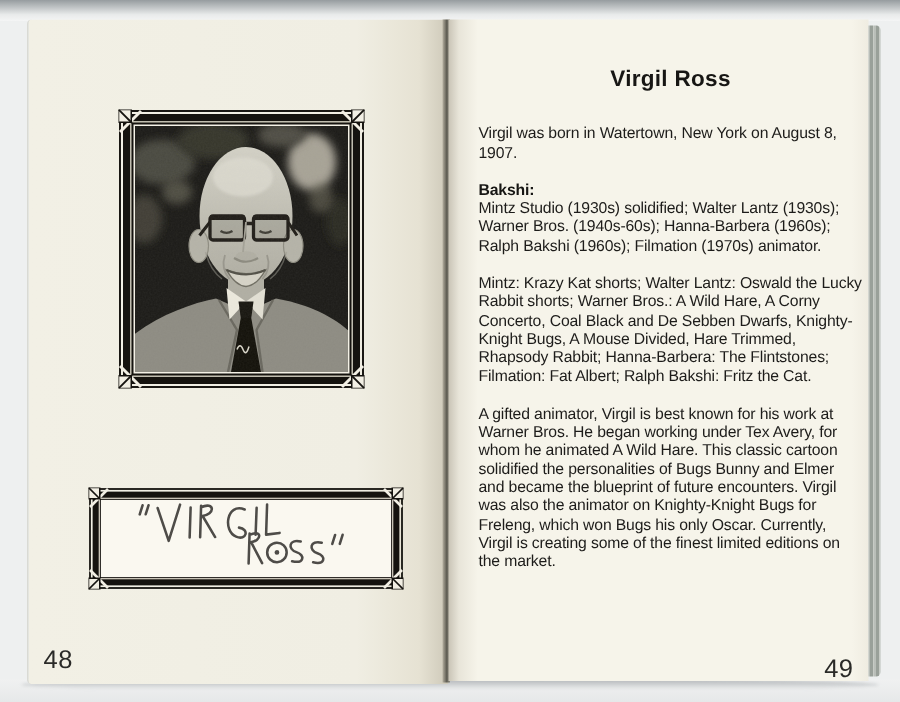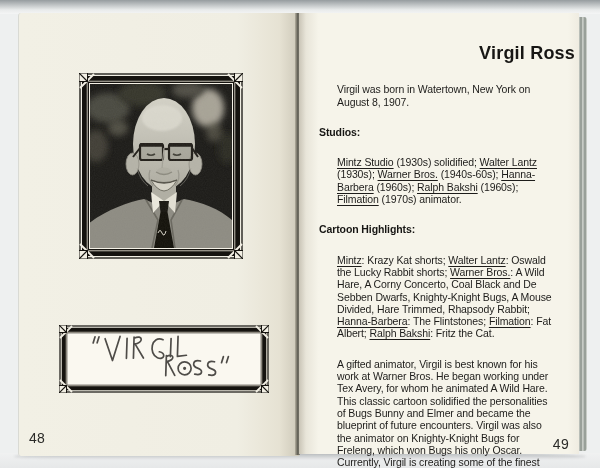--- a/index.html
+++ b/index.html
@@ -20,32 +20,32 @@
   .page-right{position:absolute;left:299px;top:13px;width:280px;height:441px;
     background:linear-gradient(90deg,#c9c4b6 0%,#e8e5d9 2.5%,#f6f4ea 7%,#f6f4ea 96%,#efece1 100%);}
   .gutter{position:absolute;left:295px;top:13px;width:5px;height:442px;
     background:linear-gradient(90deg,#b5b0a0,#5f5d53 55%,#8e8b7f);}
   .page-edges{position:absolute;left:579px;top:17px;width:8px;height:434px;
     border-radius:0 3px 3px 0;
     background:repeating-linear-gradient(90deg,#b9beb8 0 1px,#99a099 1px 3px,#c7cbc5 3px 4px);}
   
   .photo-frame{position:absolute;left:60px;top:60px;width:164px;height:186px;}
   .sig-frame{position:absolute;left:40px;top:312px;width:210px;height:68px;}
-  .pagenum{position:absolute;font-size:14px;color:#2a2a28;letter-spacing:.3px;}
+  .pagenum{position:absolute;font-size:17px;color:#2a2a28;letter-spacing:.3px;}
   .pagenum-left{left:10px;top:417px;}
   .pagenum-right{right:10px;top:423px;}
   
   .content{position:absolute;left:20px;top:34px;width:256px;color:#1d1c1a;
     font-size:10.5px;line-height:12.3px;letter-spacing:-.1px;}
-  .title{font-size:18px;font-weight:bold;text-align:right;letter-spacing:.2px;
+  .title{font-size:15px;font-weight:bold;text-align:center;letter-spacing:.2px;
     margin:0 0 24px 0;color:#171614;}
   .section{margin:0 0 13px 0;}
   .section h3{font-size:10.5px;font-weight:bold;margin:0;color:#171614;}
-  .section p{margin:18px;}
-  .u{text-decoration:underline;text-underline-offset:1.5px;}
+  .section p{margin:0;}
+  .u{text-underline-offset:1.5px;}
   
   .sr{position:absolute;width:1px;height:1px;overflow:hidden;clip-path:inset(50%);white-space:nowrap;}
   svg{display:block;}
 </style>
 </head>
 <body>
 
 <div class="stage">
   <div class="backdrop-top"></div>
   <div class="backdrop-bottom"></div>
@@ -183,26 +183,25 @@
 
   <div class="page-right">
     <div class="content">
       <h2 class="title">Virgil Ross</h2>
 
       <div class="section">
         <p><span>Virgil was born in Watertown, New York on August 8, 1907.</span></p>
       </div>
 
       <div class="section">
-        <h3>Studios:</h3>
+        <h3>Bakshi:</h3>
         <p><span class="u">Mintz Studio</span><span> (1930s)  solidified; </span><span class="u">Walter Lantz</span><span> (1930s); </span><span class="u">Warner Bros.</span><span> (1940s-60s); </span><span class="u">Hanna-Barbera</span><span> (1960s); </span><span class="u">Ralph Bakshi</span><span> (1960s); </span><span class="u">Filmation</span><span> (1970s) animator.</span></p>
       </div>
 
       <div class="section">
-        <h3>Cartoon Highlights:</h3>
         <p><span class="u">Mintz</span><span>:  Krazy Kat shorts; </span><span class="u">Walter Lantz</span><span>: Oswald the Lucky Rabbit shorts; </span><span class="u">Warner Bros.</span><span>:  A Wild Hare, A Corny Concerto, Coal Black and De Sebben Dwarfs, Knighty-Knight Bugs, A Mouse Divided, Hare Trimmed, Rhapsody Rabbit; </span><span class="u">Hanna-Barbera</span><span>: The Flintstones; </span><span class="u">Filmation</span><span>: Fat Albert; </span><span class="u">Ralph Bakshi</span><span>:  Fritz the Cat.</span></p>
       </div>
 
       <div class="section">
         <p><span>A gifted animator, Virgil is best known for his work at Warner Bros.  He began working under Tex Avery, for whom he animated A Wild Hare. This classic cartoon solidified the personalities of Bugs Bunny and Elmer and became the blueprint of future encounters.  Virgil was also the animator on Knighty-Knight Bugs for Freleng, which won Bugs his only Oscar.  Currently, Virgil is creating some of the finest limited editions on the market.</span></p>
       </div>
     </div>
 
     <div class="pagenum pagenum-right">49</div>
   </div>

